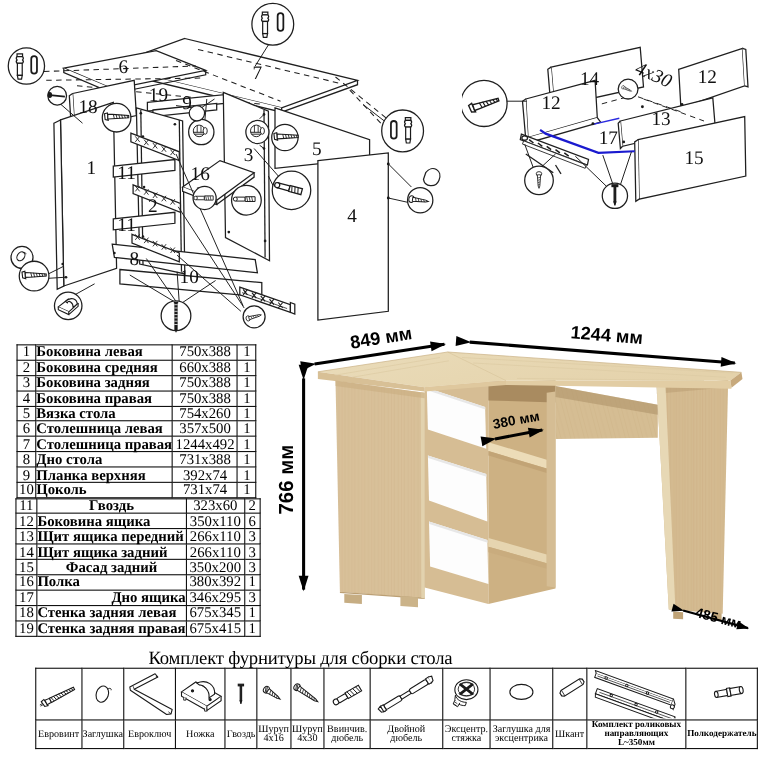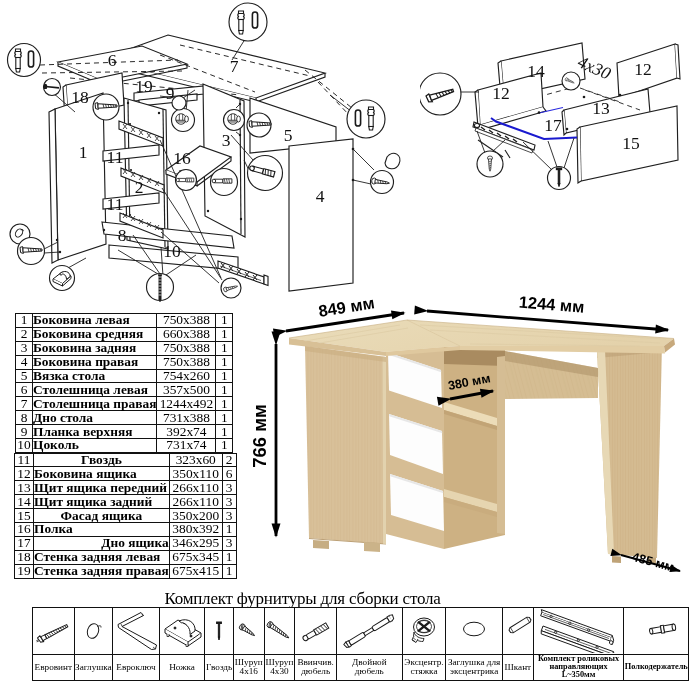--- a/index.html
+++ b/index.html
@@ -6,21 +6,21 @@
 #page{position:relative;width:689px;height:700px;overflow:hidden;background:#fff;}
 table{border-collapse:collapse;}
 #parts1{position:absolute;left:15px;top:313px;}
 #parts1 td{border:1px solid #111;height:12.9px;padding:0;font-size:13.4px;line-height:12px;white-space:nowrap;}
 #parts2{position:absolute;left:14px;top:452.6px;}
 #parts2 td{border:1px solid #111;height:12.9px;padding:0;font-size:13.4px;line-height:12px;white-space:nowrap;}
 td.n{text-align:center;}
 td.nm{padding-left:4px;font-weight:bold;}
 td.c{text-align:center;}
 td.sz{text-align:center;}
-#title{position:absolute;left:135px;top:588.5px;width:335px;text-align:center;font-size:17px;letter-spacing:-0.2px;}
+#title{position:absolute;left:135px;top:588.5px;width:335px;font-size:17px;letter-spacing:-0.2px;}
 #hw{position:absolute;left:8px;top:607px;margin-left:24px;}
 #hw td{border:1.2px solid #111;padding:0;text-align:center;vertical-align:middle;}
 #hw td.ic{height:45.6px;}
 #hw svg{display:block;margin:0 auto;}
 #hw td.lb{height:16.6px;font-size:9.2px;line-height:8.9px;}
 #hw td.lb.sm{font-size:8.3px;line-height:8.4px;font-weight:bold;}
 #hw td.qt{height:15.6px;font-size:15px;}
 </style></head>
 <body>
 <div id="page">
@@ -413,21 +413,21 @@
           <td class="c">3</td>
         </tr>
 <tr>
           <td class="n">14</td>
           <td class="nm">Щит ящика задний</td>
           <td class="sz">266х110</td>
           <td class="c">3</td>
         </tr>
 <tr>
           <td class="n">15</td>
-          <td class="nm" style="text-align:center">Фасад ящика</td>
+          <td class="nm" style="text-align:center">Фасад задний</td>
           <td class="sz">350х200</td>
           <td class="c">3</td>
         </tr>
 <tr>
           <td class="n">16</td>
           <td class="nm" style="text-align:left">Полка</td>
           <td class="sz">380х392</td>
           <td class="c">1</td>
         </tr>
 <tr>

